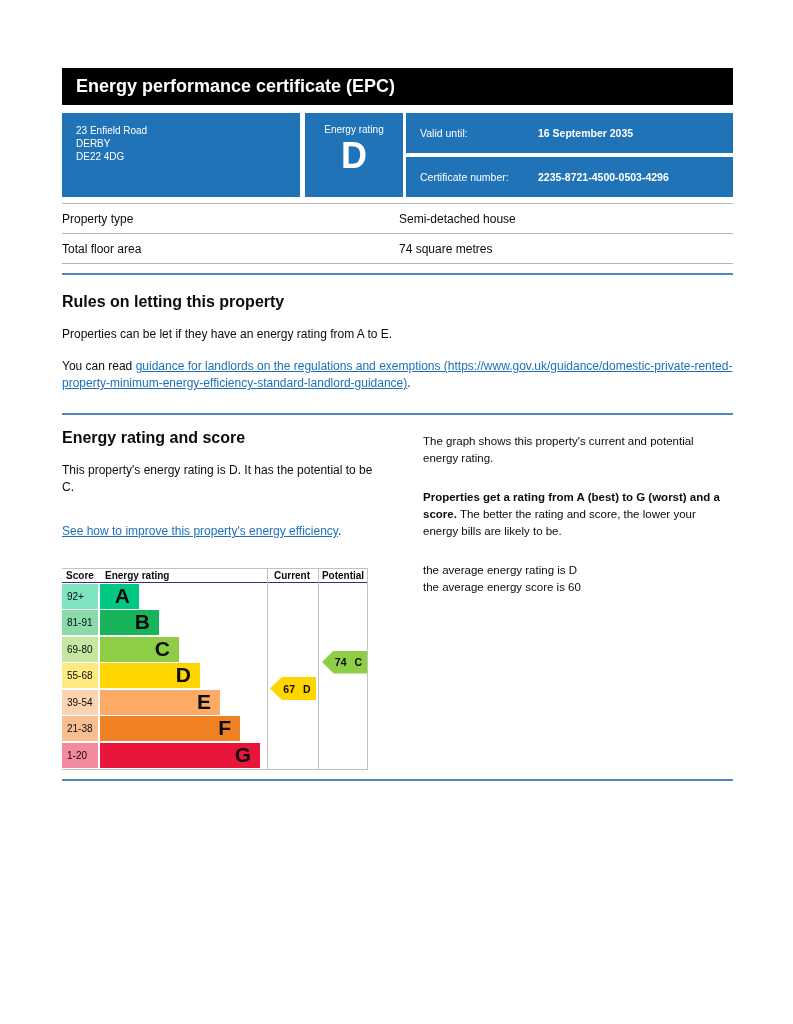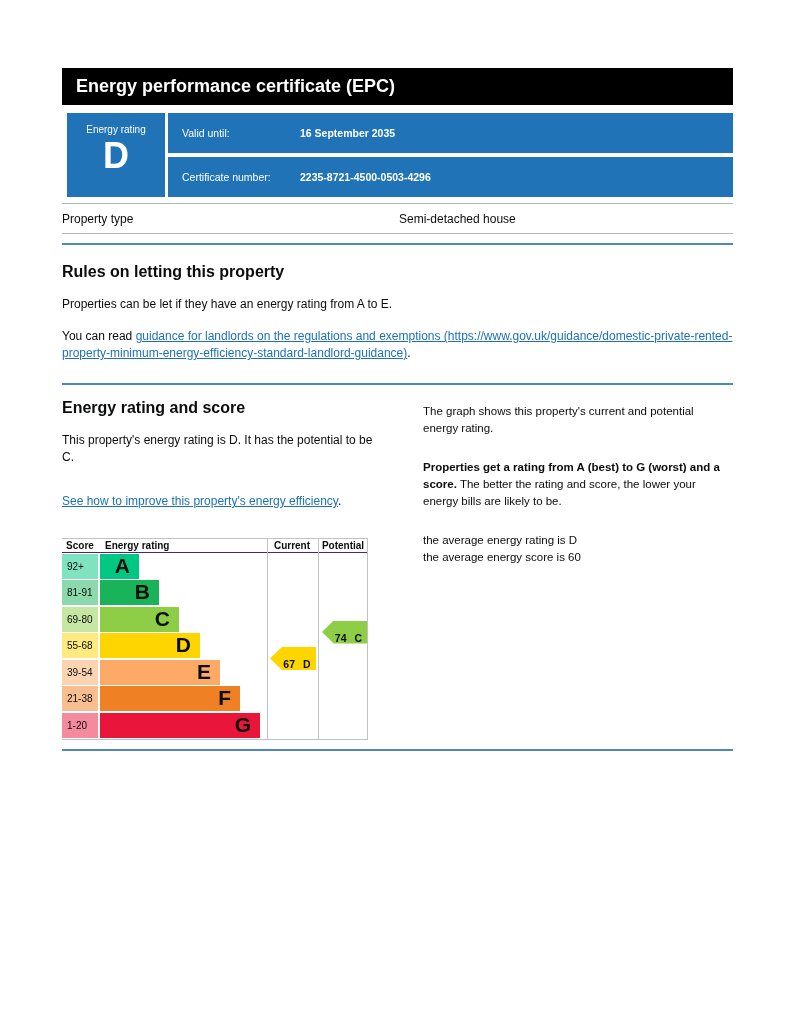--- a/index.html
+++ b/index.html
@@ -61,57 +61,66 @@
   .chart-header .h-potential { position:absolute; left:281px; transform:translateX(-50%); }
   .chart-body { position:relative; }
   .chart-row { position:relative; height:26.5px; }
   .score-cell { position:absolute; left:0; top:0.5px; width:36px; height:25px;
     font-size:10px; font-weight:normal; line-height:25px; padding-left:5px; }
   .band-bar { position:absolute; left:38px; top:0.5px; height:25px; text-align:right;
     padding-right:9px; font-size:21px; font-weight:bold; line-height:24px; color:#0b0c0c; }
   .vline { position:absolute; top:0; bottom:0; width:1px; background:#c2c2c2; }
   .vline-1 { left:205px; } .vline-2 { left:256px; }
   .arrow { position:absolute; height:23px; font-size:10.5px; font-weight:bold;
-    display:flex; align-items:flex-end; justify-content:center;
+    display:flex; align-items:center; justify-content:center;
     clip-path:polygon(0 50%, 26% 0, 100% 0, 100% 100%, 26% 100%); padding-left:8px; }
   .arrow .arrow-letter { margin-left:8px; }
   .arrow-current { left:208px; width:46px; }
   .arrow-potential { left:260px; width:45px; }
 </style>
 </head>
 <body>
 
 <div class="page">
   <div class="content">
 
     <div class="header-bar">
       <span>Energy performance certificate (EPC)</span>
     </div>
 
     <div class="summary-row">
+      <div class="blue-box address-box">
+        <div>23 Enfield Road</div>
+        <div>DERBY</div>
+        <div>DE22 4DG</div>
+      </div>
       <div class="blue-box rating-box">
         <div class="rating-label">Energy rating</div>
         <div class="rating-letter">D</div>
       </div>
       <div class="right-stack">
         <div class="blue-box kv-box">
           <span class="kv-label">Valid until:</span>
           <span class="kv-value">16 September 2035</span>
         </div>
         <div class="blue-box kv-box">
           <span class="kv-label">Certificate number:</span>
           <span class="kv-value">2235-8721-4500-0503-4296</span>
         </div>
       </div>
     </div>
 
     <div class="prop-table">
       <div class="prop-row">
         <span>Property type</span>
         <span class="prop-value">Semi-detached house</span>
+      </div>
+      <div class="prop-row">
+        <span>Total floor area</span>
+        <span class="prop-value">74 square metres</span>
       </div>
     </div>
 
     <hr class="blue-rule rule-1">
 
     <h2 class="section-heading">Rules on letting this property</h2>
     <p class="body-text">Properties can be let if they have an energy rating from A to E.</p>
     <p class="body-text"><span>You can read </span><a class="doc-link" href="#">guidance for landlords on the regulations and exemptions (https://www.gov.uk/guidance/domestic-private-rented-property-minimum-energy-efficiency-standard-landlord-guidance)</a><span class="link-suffix">.</span></p>
 
     <hr class="blue-rule rule-2">

